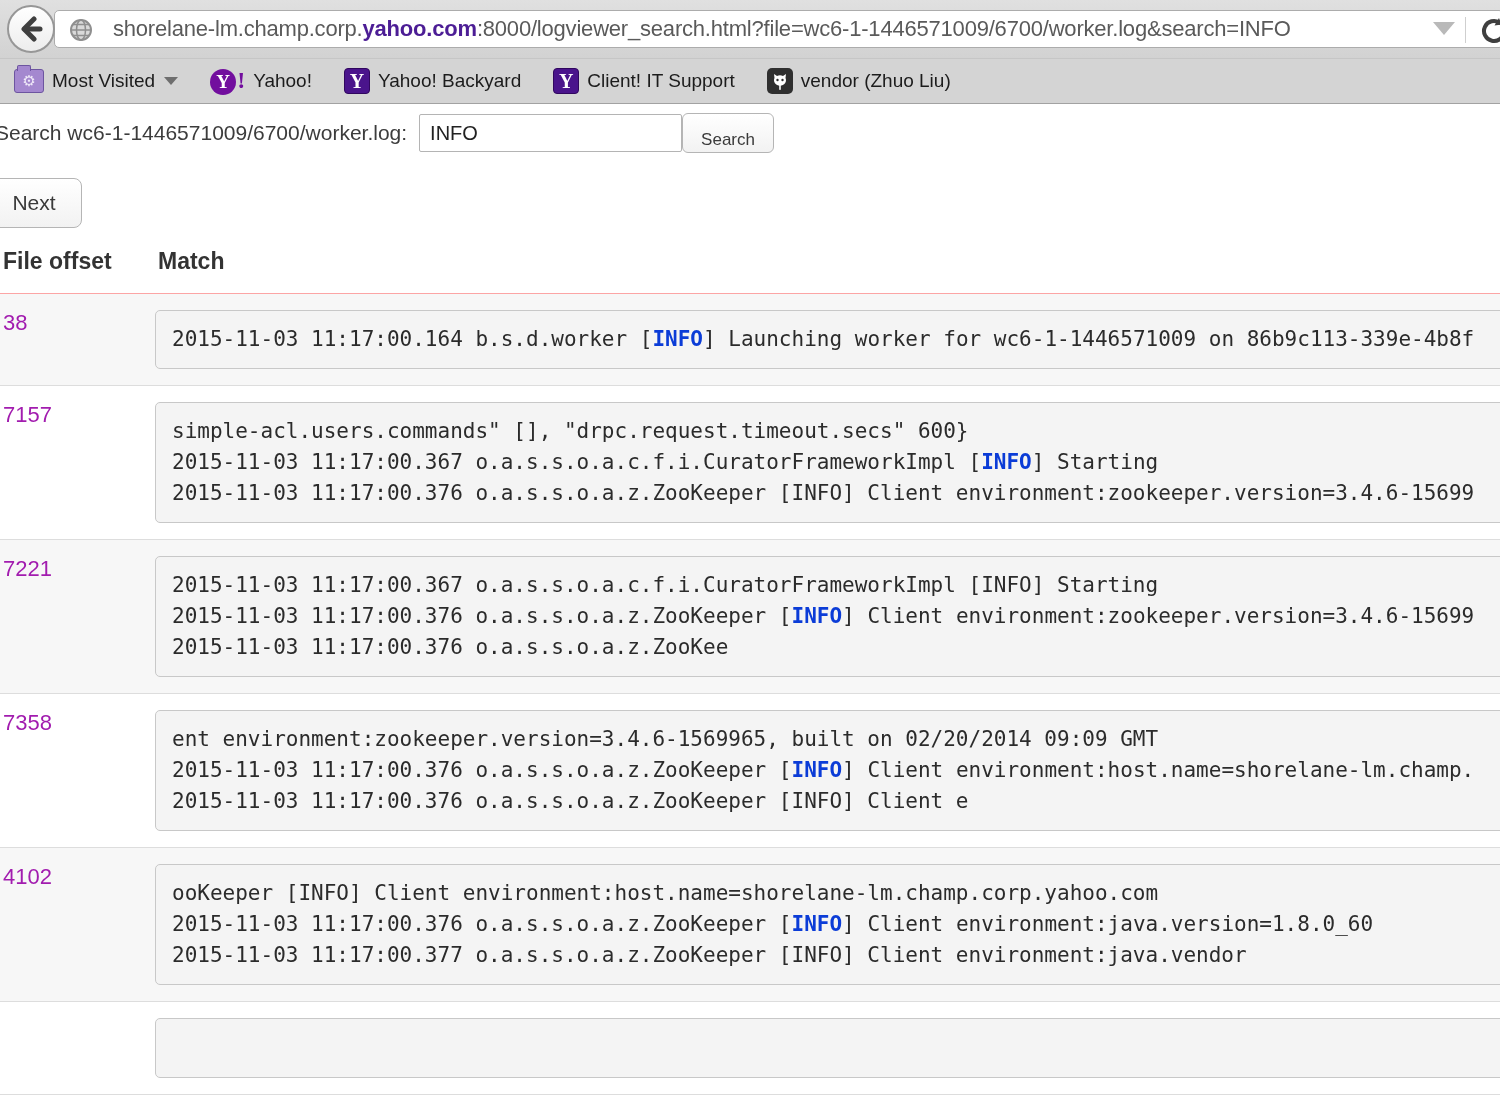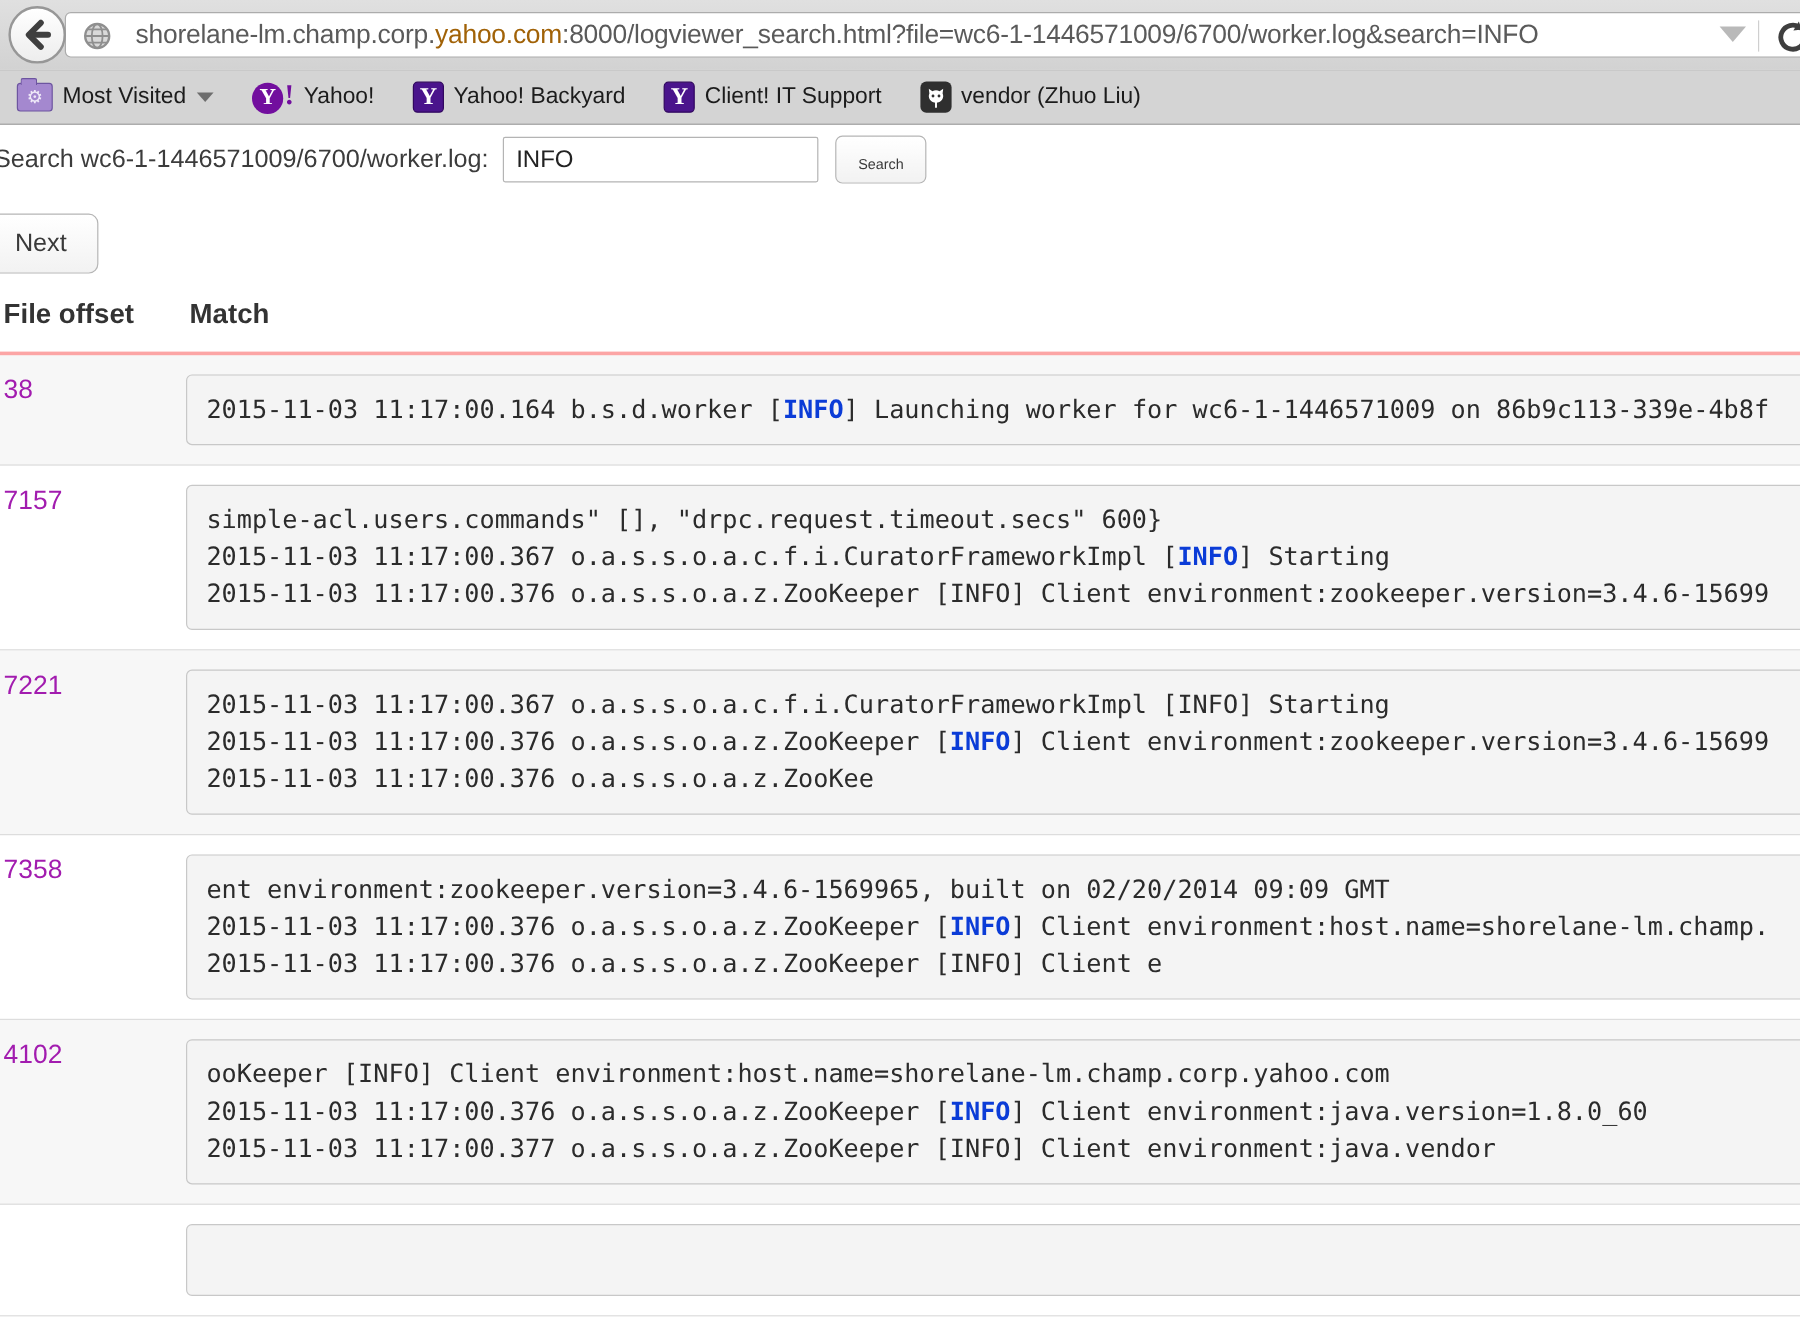--- a/index.html
+++ b/index.html
@@ -11,21 +11,21 @@
             background:linear-gradient(#e0e0e0,#d2d2d2); }
   .back-btn { position:absolute; left:7px; top:5px; width:48px; height:48px;
               border-radius:50%; background:linear-gradient(#ffffff,#ededed);
               border:2px solid #979797; z-index:3;
               display:flex; align-items:center; justify-content:center; }
   .url-bar { position:absolute; left:54px; top:10px; width:1450px; height:38px;
              background:#fff; border:1px solid #acacac; border-radius:5px;
              display:flex; align-items:center; padding-left:58px; }
   .globe { position:absolute; left:14px; top:7px; }
   .url-text { font-size:22px; color:#5a5a5a; white-space:nowrap; letter-spacing:-0.2px; }
-  .url-text .domain { color:#a16207; font-weight:normal; }
+  .url-text .domain { color:#4c1d95; font-weight:bold; }
   .url-caret { position:absolute; left:1378px; top:11px; width:0; height:0;
                border-left:11px solid transparent; border-right:11px solid transparent;
                border-top:13px solid #b9b9b9; }
   .url-sep { position:absolute; left:1410px; top:6px; width:1px; height:26px; background:#cfcfcf; }
   .reload { position:absolute; left:1424px; top:5px; }
 
   
   .bookmarks { position:relative; width:100%; height:46px; background:#d4d4d4;
                border-top:1px solid #c6c6c6; border-bottom:1px solid #a2a2a2;
                display:flex; align-items:center; padding-left:14px; }
@@ -55,27 +55,27 @@
 
   
   .page { padding-top:8px; }
   .search-row { display:flex; align-items:center; height:42px; }
   .search-label { font-size:21px; color:#3c3c3c; margin-left:-5px; white-space:nowrap; }
   .search-input { margin-left:12px; width:263px; height:38px; border:1px solid #b4b4b4;
                   border-radius:2px; font-size:20px; color:#222; padding:0 10px;
                   font-family:"Liberation Sans", sans-serif; }
   .btn { background:linear-gradient(#ffffff,#f2f2f2); border:1px solid #b5b5b5;
          color:#3a3a3a; font-family:"Liberation Sans", sans-serif; }
-  .search-btn { margin-left:14px; height:40px; padding:16px 18px; font-size:12px; border-radius:6px; }
+  .search-btn { height:40px; padding:16px 18px; font-size:17px; border-radius:6px; }
   .next-btn { margin-left:-14px; margin-top:24px; width:96px; height:50px;
               font-size:21px; border-radius:8px; }
 
   .results { margin-top:20px; border-collapse:collapse; table-layout:fixed; width:1900px; }
   .results th { text-align:left; font-size:23px; color:#333; font-weight:bold;
-                padding:0 0 18px 3px; border-bottom:3px solid #fca5a5; }
+                padding:0 0 18px 3px; border-bottom:1px solid #fca5a5; }
   .results .col-offset { width:155px; }
   .results tr.data-row { border-bottom:1px solid #ddd; }
   .results tr.data-row:nth-child(odd) { background:#f7f7f7; }
   .results td { vertical-align:top; padding:16px 0 0 3px; }
   .results td.match-cell { padding:16px 0 16px 0; }
   .offset-cell { font-size:22px; color:#a21caf; }
   .results pre { width:1730px; background:#f4f4f4; border:1px solid #c8c8c8; border-radius:5px;
                  padding:13px 16px; font-family:"DejaVu Sans Mono","Liberation Mono", monospace;
                  font-size:21px; line-height:31px; color:#2b2b2b; white-space:pre; overflow:hidden; }
   .results tr.partial pre { height:60px; }

